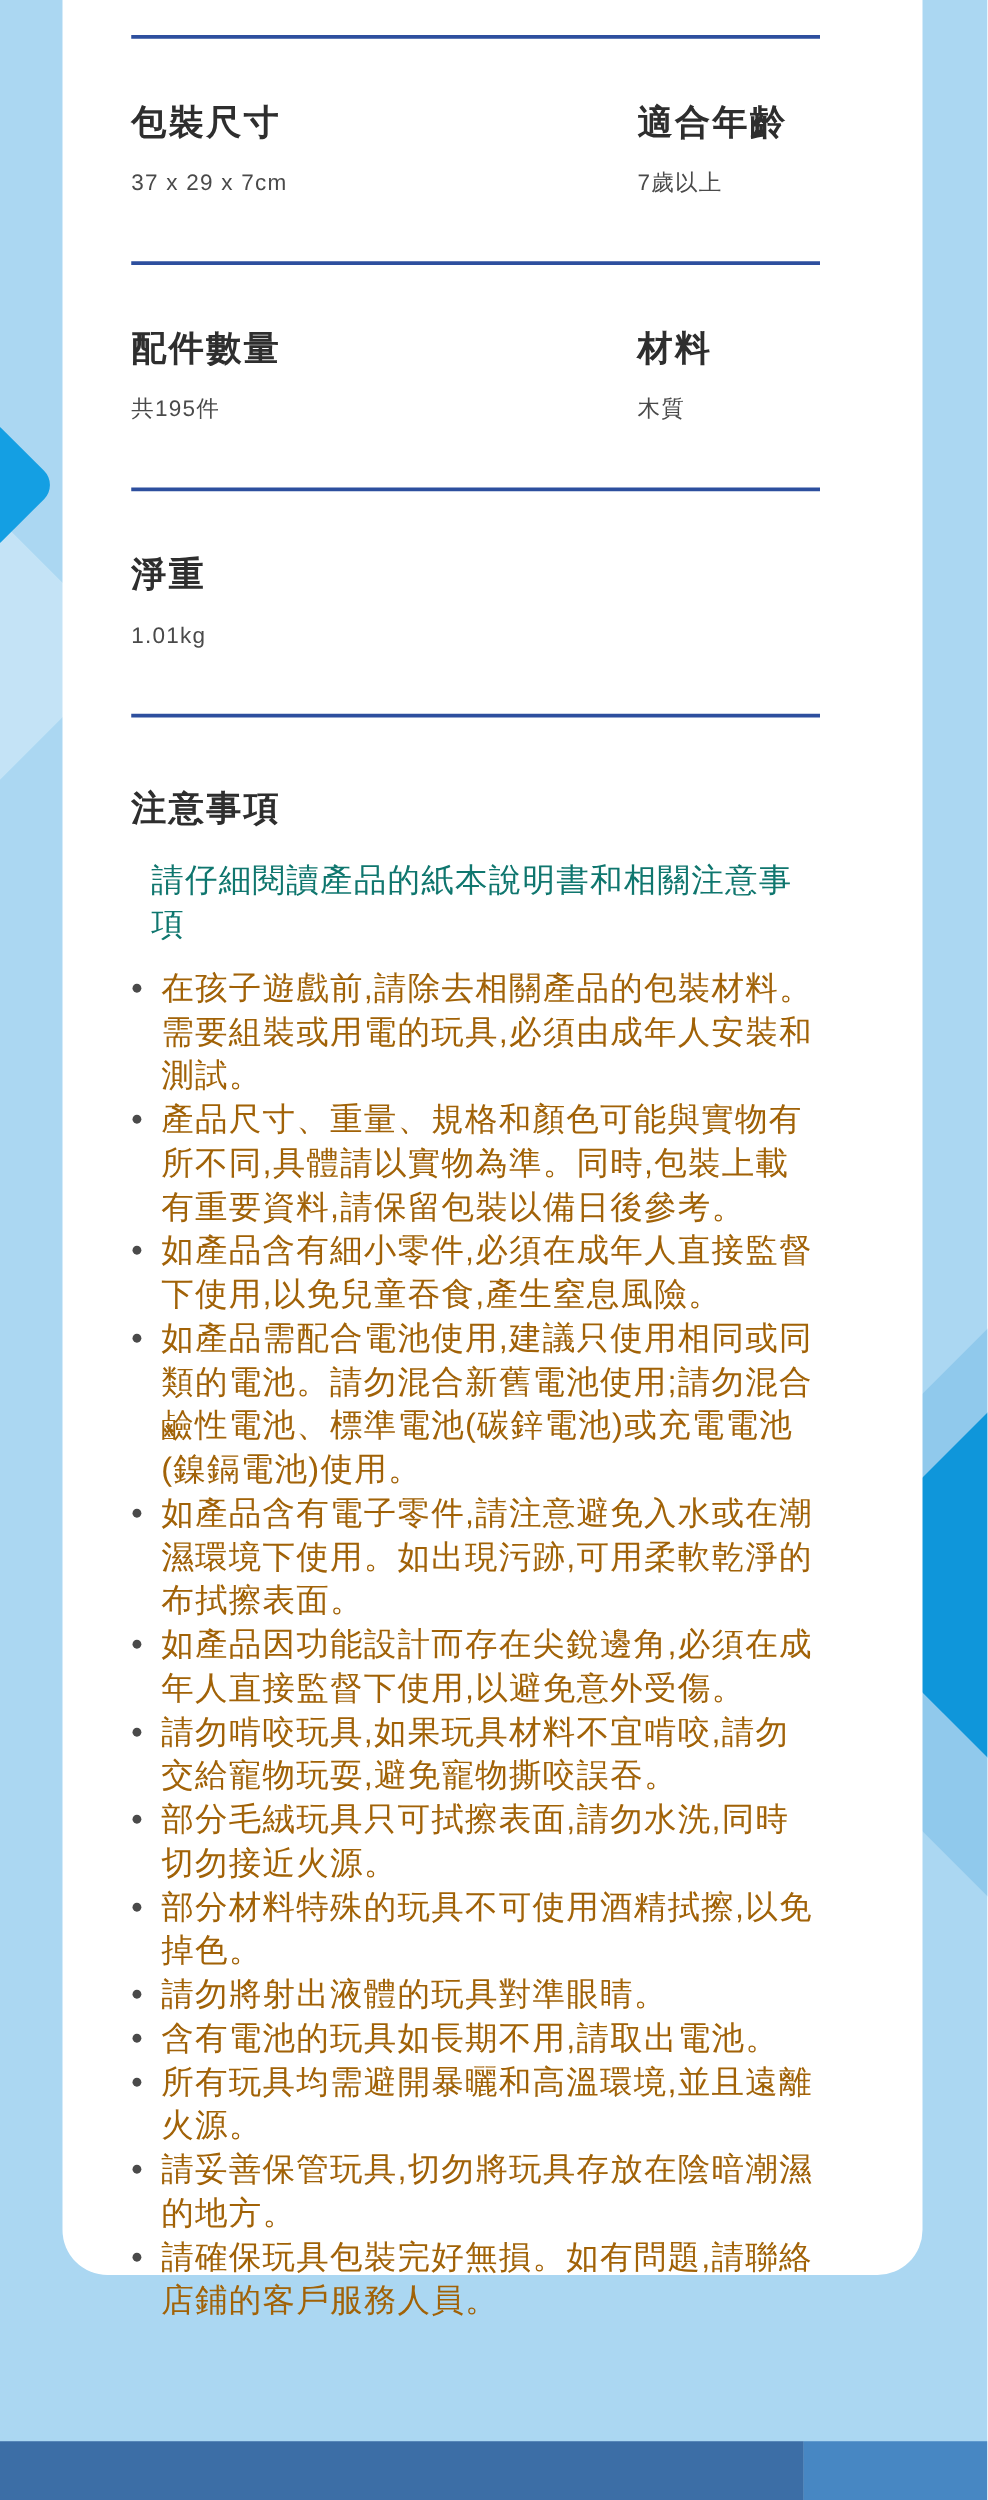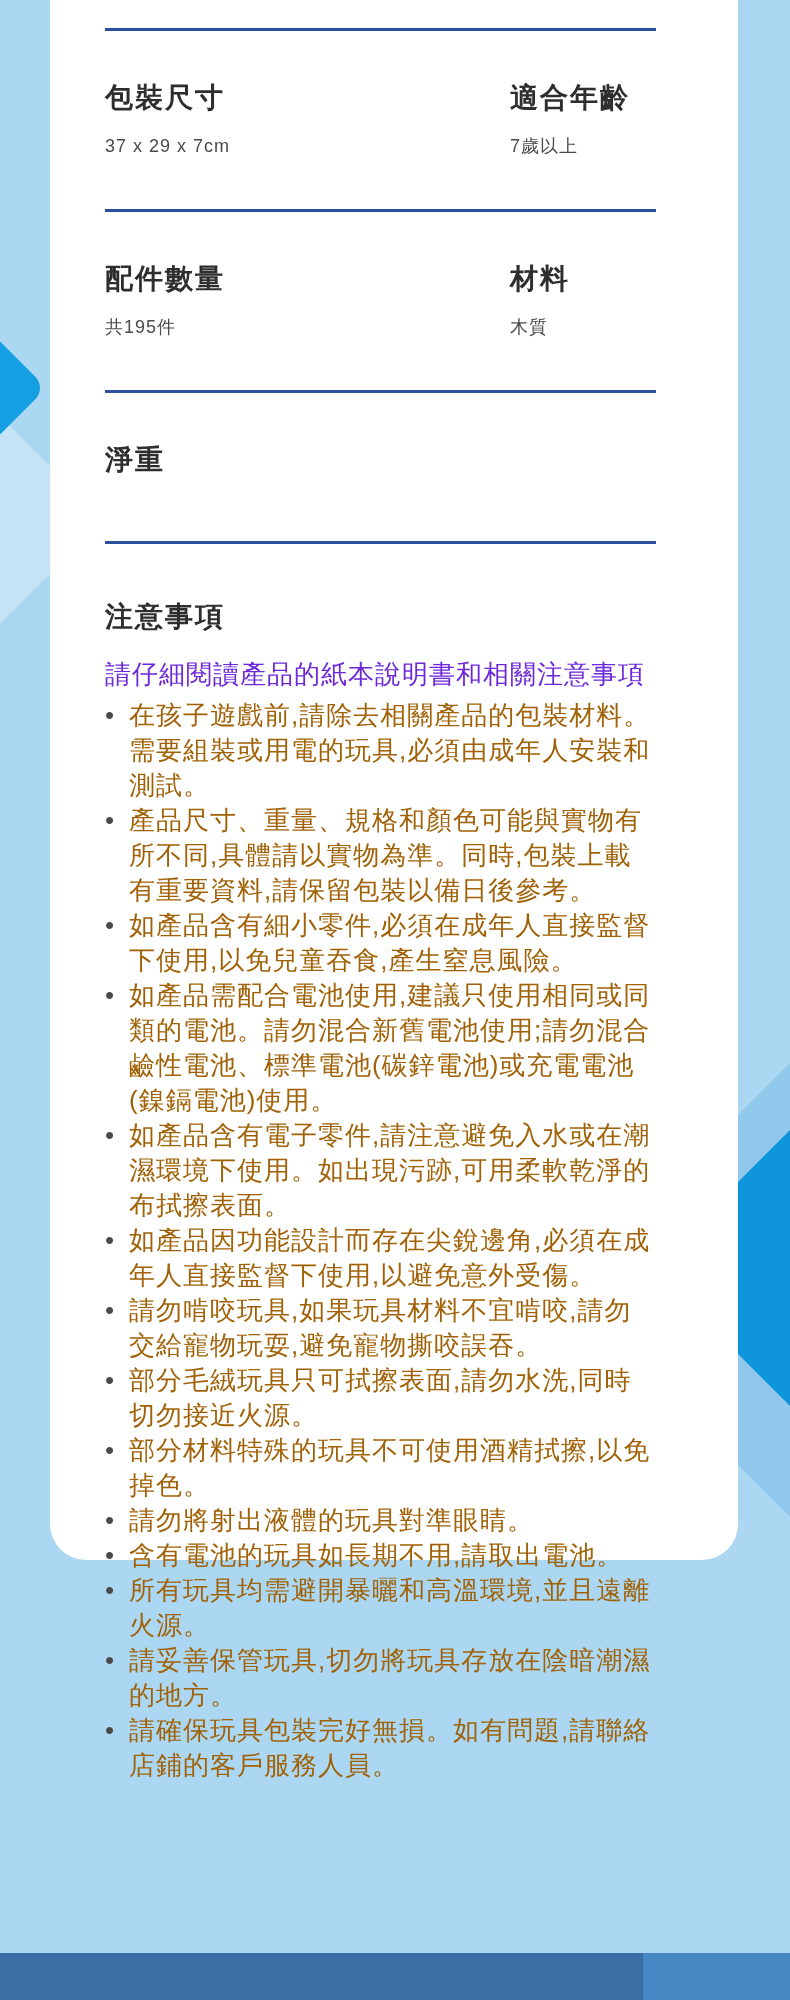--- a/index.html
+++ b/index.html
@@ -14,21 +14,21 @@
   .deco-left-light{width:260px;height:260px;left:-210px;top:390px;border-radius:60px;background:#c4e3f6;}
   .deco-left-dark{width:80px;height:80px;left:-50px;top:348px;border-radius:16px;background:#149fe3;}
   .deco-right-medium{width:420px;height:420px;left:650px;top:1080px;border-radius:90px;background:#90c9ec;}
   .deco-right-dark{width:280px;height:280px;left:710px;top:1128px;border-radius:46px;background:#0f96da;}
   .bottom-band{position:absolute;left:0;top:1953px;width:790px;height:47px;display:flex;}
   .band-left{width:643px;height:100%;background:#3c6ea6;}
   .band-right{flex:1;height:100%;background:#4787c3;}
 
   .card{
     position:absolute;left:50px;top:0;
-    width:688px;height:1560px;
+    width:688px;height:1820px;
     background:#ffffff;
     border-radius:0 0 36px 36px;
     box-sizing:border-box;
     padding:28px 82px 0 55px;
   }
   .rule{border:none;height:3px;background:#2d4f9e;margin:0;}
   .spec-section{display:grid;grid-template-columns:405px 1fr;padding:52px 0 48px 0;}
   .spec-cell{display:block;}
   .spec-label{
     font-size:28px;line-height:30px;font-weight:bold;
@@ -37,22 +37,22 @@
   .spec-value{
     font-size:18px;line-height:30px;font-weight:normal;
     color:#4a4a4a;letter-spacing:1px;margin:0;
   }
   .notes{padding:55px 0 48px 0;}
   .notes-heading{
     font-size:28px;line-height:32px;font-weight:bold;
     color:#2e2e2e;letter-spacing:2px;margin:2px 0 24px 0;
   }
   .notes-intro{
-    font-size:26px;line-height:35px;color:#6d28d9;
-    letter-spacing:1px;margin:0;
+    font-size:26px;line-height:35px;color:#0f766e;
+    letter-spacing:1px;margin:16px;
   }
   .notes-list{
     list-style:none;margin:6px 0 0 0;padding:0;
   }
   .notes-list li{
     position:relative;
     font-size:26px;line-height:35px;color:#a16207;
     letter-spacing:1px;
     padding-left:24px;
   }
@@ -102,20 +102,21 @@
         <p class="spec-label">材料</p>
         <p class="spec-value">木質</p>
       </div>
     </section>
 
     <hr class="rule">
 
     <section class="spec-section">
       <div class="spec-cell">
         <p class="spec-label">淨重</p>
+        <p class="spec-value">1.01kg</p>
       </div>
     </section>
 
     <hr class="rule">
 
     <section class="notes">
       <h2 class="notes-heading">注意事項</h2>
       <p class="notes-intro">請仔細閱讀產品的紙本說明書和相關注意事項</p>
       <ul class="notes-list">
           <li>在孩子遊戲前,請除去相關產品的包裝材料。需要組裝或用電的玩具,必須由成年人安裝和測試。</li>

